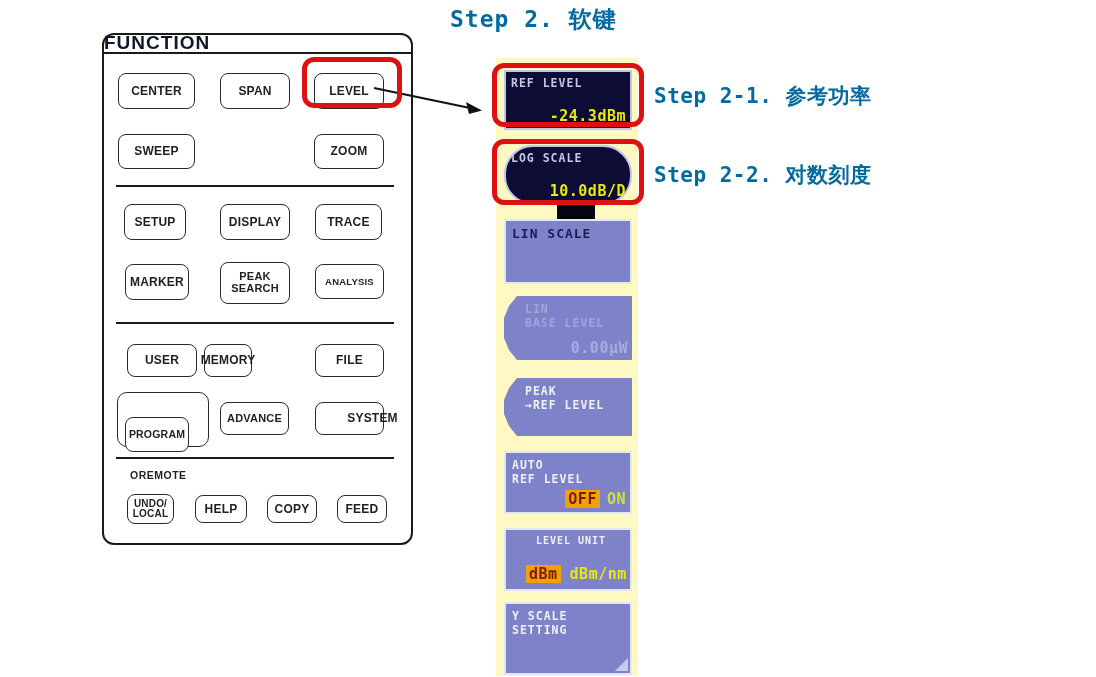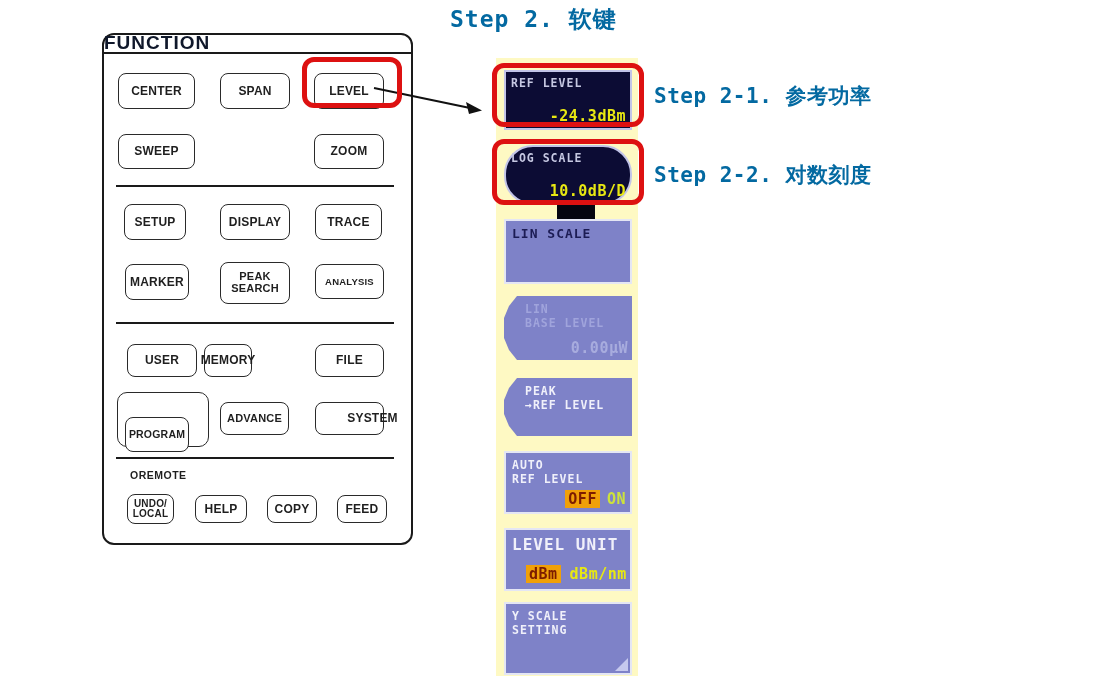--- a/index.html
+++ b/index.html
@@ -189,21 +189,21 @@
     <div class="lbl">
       <span style="display:block;">AUTO</span>
       <span style="display:block;">REF LEVEL</span>
     </div>
     <div class="toggle-row">
       <span class="tg-sel">OFF</span><span class="tg-alt">ON</span>
     </div>
   </div>
 
   <div class="cell cell-light" style="top:470px;height:63px;">
-    <div class="lbl" style="font-size:16px;">LEVEL UNIT</div>
+    <div class="lbl" style="font-size:10px;text-align:center;">LEVEL UNIT</div>
     <div class="unit-row">
       <span class="tg-sel">dBm</span><span class="unit-alt">dBm/nm</span>
     </div>
   </div>
 
   <div class="cell cell-light" style="top:544px;height:73px;">
     <div class="lbl">
       <span style="display:block;">Y SCALE</span>
       <span style="display:block;">SETTING</span>
     </div>

